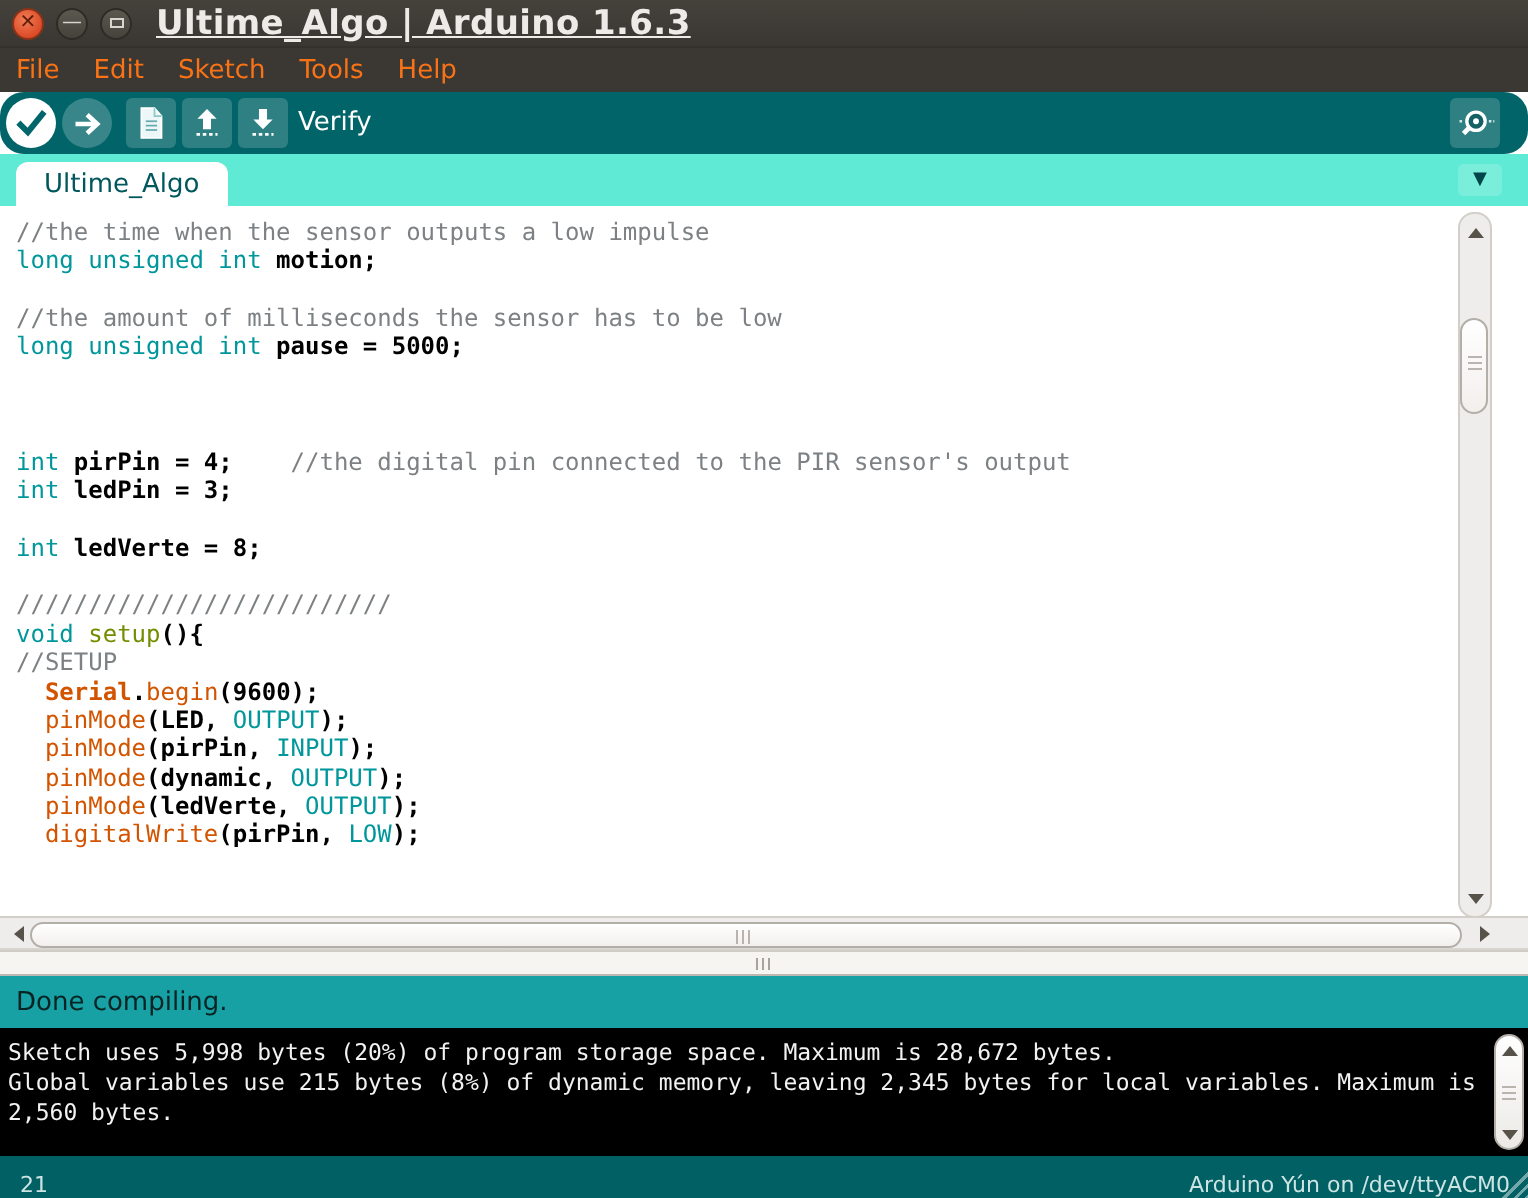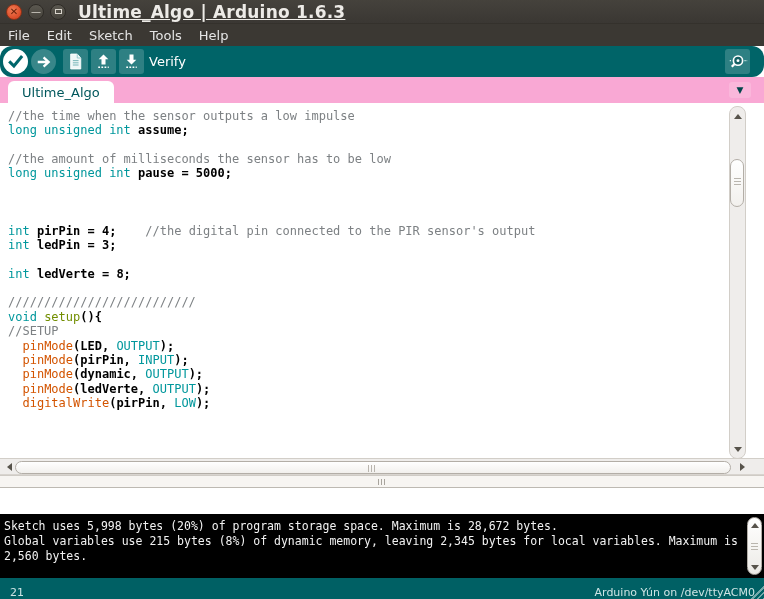--- a/index.html
+++ b/index.html
@@ -16,35 +16,35 @@
   .winbtn.close { background:radial-gradient(circle at 40% 35%, #f07d54, #dc4b28 70%);
     border:1px solid #8a3318; color:#641d08; font-size:10px; font-weight:bold; line-height:1; }
   .winbtn.plain { background:linear-gradient(#5b5850,#45423b); border:1px solid #2e2b26;
     color:#d9d5cc; font-size:10px; line-height:1; }
   .winbtn.plain .sq { width:7px; height:5px; border:1px solid #d9d5cc; }
   .title-text { color:#edebe7; font-weight:bold; font-size:17px; margin-left:12px; letter-spacing:.2px;text-decoration:underline; }
 
   
   .menubar { position:absolute; top:24px; left:0; width:764px; height:22px; background:#3b3833;
     display:flex; align-items:center; padding-left:8px; gap:17px; }
-  .menubar span { color:#e5e5e5; font-size:13px; cursor:default; }
+  .menubar span { color:#f97316; font-size:13px; cursor:default; }
 
   
   .toolbar { position:absolute; top:46px; left:0; width:764px; height:31px; background:#006468;border-radius:12px; }
   .tbtn { position:absolute; top:3px; width:25px; height:25px; display:flex; align-items:center; justify-content:center; }
   .tbtn.round { border-radius:50%; }
   .tbtn.square { border-radius:3px; background:rgba(255,255,255,.18); }
   .tbtn.verify { left:3px; background:#fff; }
   .tbtn.upload { left:31px; background:rgba(255,255,255,.22); }
   .tb-label { position:absolute; left:149px; top:0; height:31px; display:flex; align-items:center;
     color:#fff; font-size:13px; }
   .tbtn.serial { right:14px; }
 
   
-  .tabbar { position:absolute; top:77px; left:0; width:764px; height:26px; background:#f9a8d4; }
+  .tabbar { position:absolute; top:77px; left:0; width:764px; height:26px; background:#5eead4; }
   .tab { position:absolute; left:8px; top:4px; height:22px; min-width:95px; padding:0 14px;
     background:#fff; border-radius:6px 6px 0 0; display:flex; align-items:center; justify-content:center; }
   .tab span { color:#00575c; font-size:13px; }
   .tab-dd { position:absolute; right:13px; top:5px; width:22px; height:16px; border-radius:3px;
     background:rgba(255,255,255,.18); display:flex; align-items:center; justify-content:center;
     color:#00464a; font-size:9px; line-height:1; }
 
   
   .editor { position:absolute; top:105px; left:0; width:747px; height:355px; background:#fff; overflow:hidden; }
   .code { position:absolute; top:4px; left:8px; font-family:"DejaVu Sans Mono","Liberation Mono",monospace;
@@ -178,35 +178,36 @@
       <span>Ultime_Algo</span>
     </div>
     <div class="tab-dd">
         <span>▼</span>
       </div>
   </div>
 
   <div class="editor">
     <div class="code">
         <div class="code-line"><span class="tok-comment">//the time when the sensor outputs a low impulse</span></div>
-        <div class="code-line"><span class="tok-keyword">long unsigned int </span><span class="tok-plain">assume;</span></div>
+        <div class="code-line"><span class="tok-keyword">long unsigned int </span><span class="tok-plain">motion;</span></div>
         <div class="code-line"></div>
         <div class="code-line"><span class="tok-comment">//the amount of milliseconds the sensor has to be low</span></div>
         <div class="code-line"><span class="tok-keyword">long unsigned int </span><span class="tok-plain">pause = 5000;</span></div>
         <div class="code-line"></div>
         <div class="code-line"></div>
         <div class="code-line"></div>
         <div class="code-line"><span class="tok-keyword">int </span><span class="tok-plain">pirPin = 4;    </span><span class="tok-comment">//the digital pin connected to the PIR sensor's output</span></div>
         <div class="code-line"><span class="tok-keyword">int </span><span class="tok-plain">ledPin = 3;</span></div>
         <div class="code-line"></div>
         <div class="code-line"><span class="tok-keyword">int </span><span class="tok-plain">ledVerte = 8;</span></div>
         <div class="code-line"></div>
         <div class="code-line"><span class="tok-comment">//////////////////////////</span></div>
         <div class="code-line"><span class="tok-keyword">void </span><span class="tok-user-function">setup</span><span class="tok-plain">(){</span></div>
         <div class="code-line"><span class="tok-comment">//SETUP</span></div>
+        <div class="code-line"><span class="tok-plain">  </span><span class="tok-function-bold">Serial</span><span class="tok-plain">.</span><span class="tok-function">begin</span><span class="tok-plain">(9600);</span></div>
         <div class="code-line"><span class="tok-plain">  </span><span class="tok-function">pinMode</span><span class="tok-plain">(LED, </span><span class="tok-keyword">OUTPUT</span><span class="tok-plain">);</span></div>
         <div class="code-line"><span class="tok-plain">  </span><span class="tok-function">pinMode</span><span class="tok-plain">(pirPin, </span><span class="tok-keyword">INPUT</span><span class="tok-plain">);</span></div>
         <div class="code-line"><span class="tok-plain">  </span><span class="tok-function">pinMode</span><span class="tok-plain">(dynamic, </span><span class="tok-keyword">OUTPUT</span><span class="tok-plain">);</span></div>
         <div class="code-line"><span class="tok-plain">  </span><span class="tok-function">pinMode</span><span class="tok-plain">(ledVerte, </span><span class="tok-keyword">OUTPUT</span><span class="tok-plain">);</span></div>
         <div class="code-line"><span class="tok-plain">  </span><span class="tok-function">digitalWrite</span><span class="tok-plain">(pirPin, </span><span class="tok-keyword">LOW</span><span class="tok-plain">);</span></div>
       </div>
     <div class="vscroll">
       <div class="stepper" style="top:2px">
           <div class="tri-up"></div>
         </div>
@@ -228,20 +229,23 @@
       </div>
     <div class="stepper" style="left:736px">
         <div class="tri-right"></div>
       </div>
   </div>
 
   <div class="divider">
       <div class="grip"></div>
     </div>
 
+  <div class="statusbar">
+    <span>Done compiling.</span>
+  </div>
 
   <div class="console">
     <div class="cline">Sketch uses 5,998 bytes (20%) of program storage space. Maximum is 28,672 bytes.</div>
     <div class="cline">Global variables use 215 bytes (8%) of dynamic memory, leaving 2,345 bytes for local variables. Maximum is</div>
     <div class="cline">2,560 bytes.</div>
   </div>
   <div class="cscroll">
     <div class="stepper" style="top:1px">
         <div class="tri-up"></div>
       </div>

